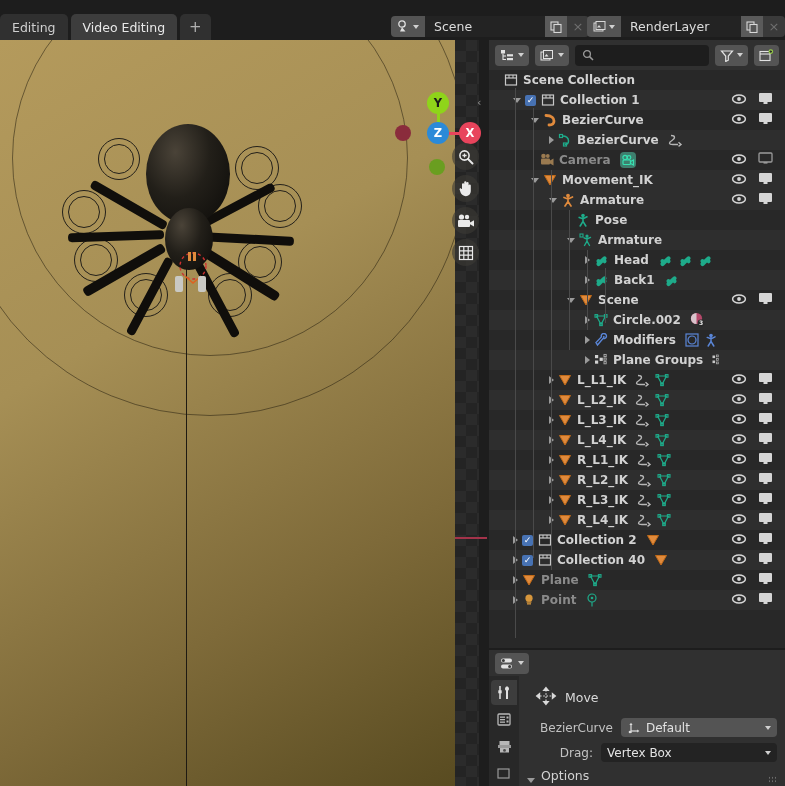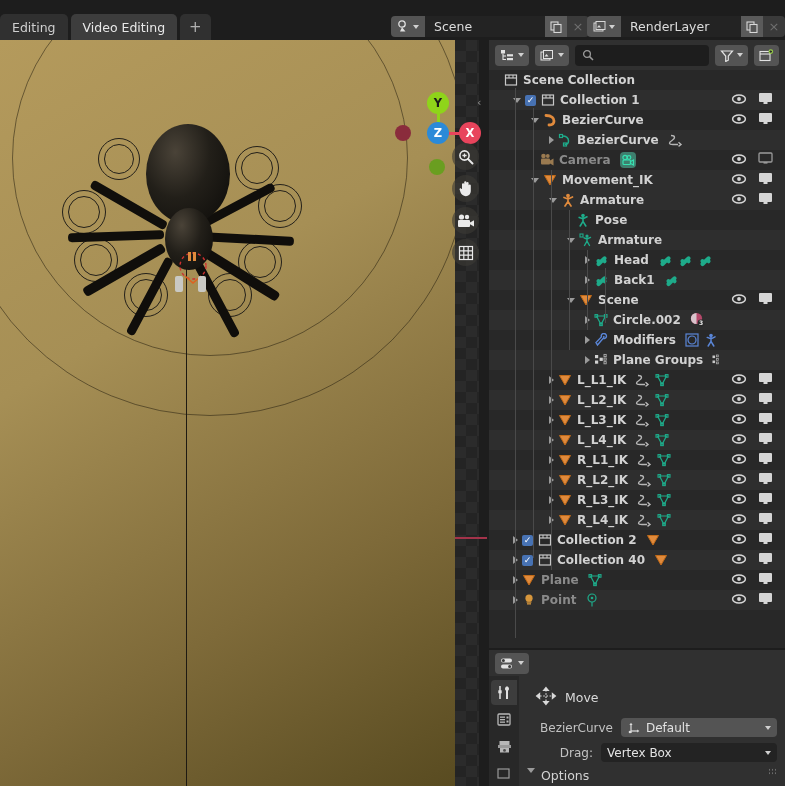--- a/index.html
+++ b/index.html
@@ -85,21 +85,21 @@
   .pr-tab { width:26px; height:26px; display:flex; align-items:center; justify-content:center; border-radius:4px 0 0 4px; }
   .pr-tab.active { background:#3d3d3d; }
   .pr-main { position:absolute; left:30px; top:26px; width:266px; height:110px; background:#303030;
     padding:6px 8px 0 8px; }
   .pr-title { display:flex; align-items:center; gap:8px; font-size:12.5px; color:#dadada; margin:4px 0 9px 8px; }
   .pr-field { display:flex; align-items:center; justify-content:flex-end; gap:8px; margin-bottom:6px; }
   .pr-lab { font-size:12px; color:#c2c2c2; }
   .pr-sel { width:156px; height:19px; background:#545454; border-radius:4px; display:flex;
     align-items:center; padding:0 6px; gap:5px; font-size:12px; color:#e2e2e2; }
   .pr-sel .dn { margin-left:auto; }
-  .pr-opt { display:flex; align-items:flex-start; gap:6px; font-size:12.5px; color:#d2d2d2; margin-top:6px; }
+  .pr-opt { display:flex; align-items:flex-end; gap:6px; font-size:12.5px; color:#d2d2d2; margin-top:6px; }
   .grip { position:absolute; right:8px; width:9px; height:7px;
     background-image:radial-gradient(circle,#6c6c6c 40%,transparent 41%); background-size:3px 3.5px; }
 </style>
 </head>
 <body>
 
 <div class="app">
 
   <div class="topbar">
     <div class="tabrow" id="wstabs">

